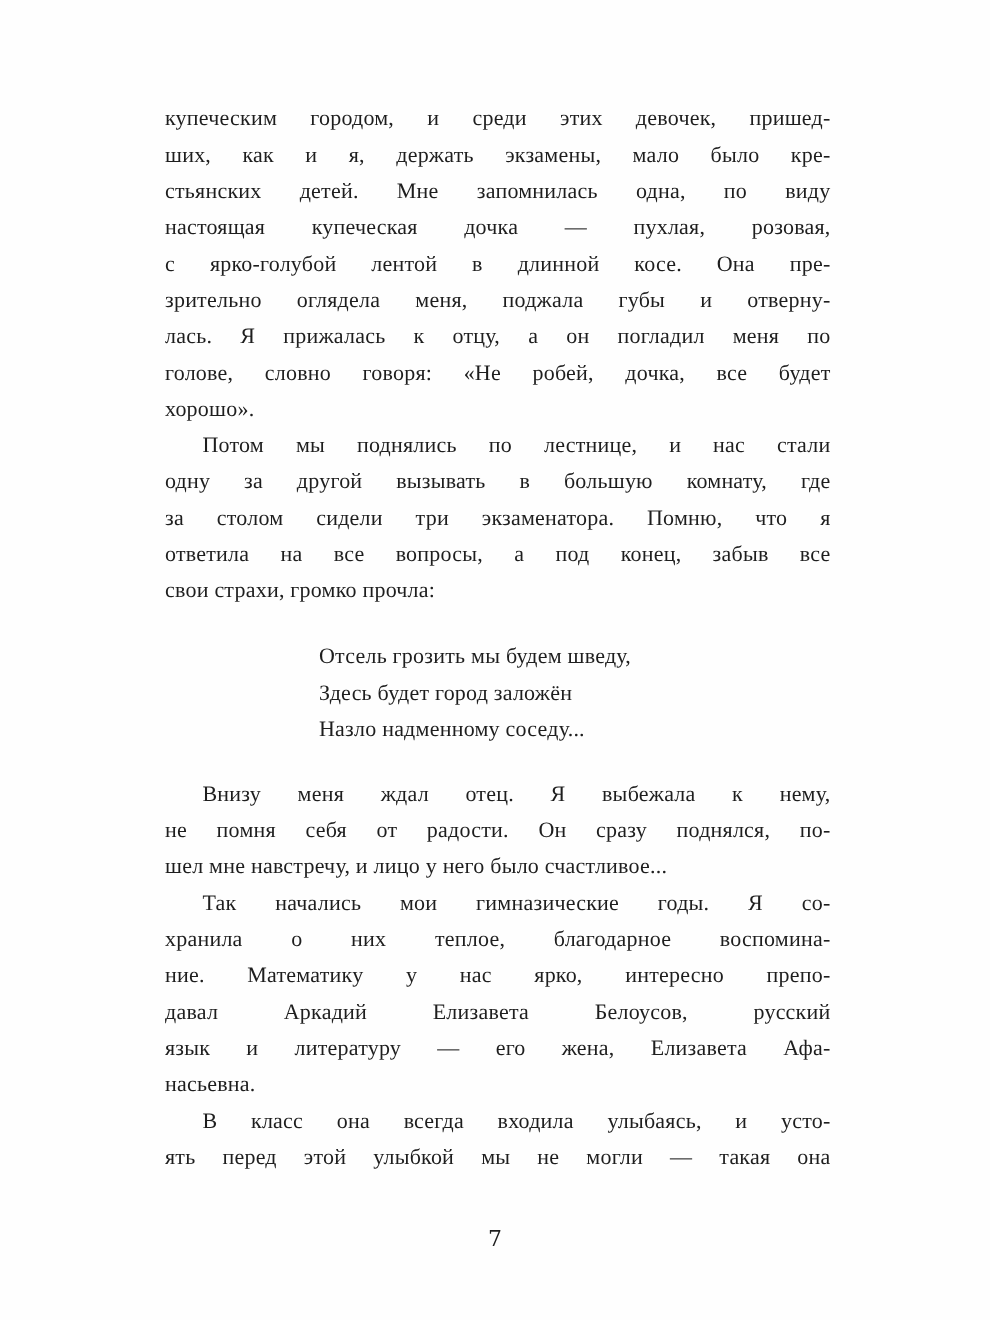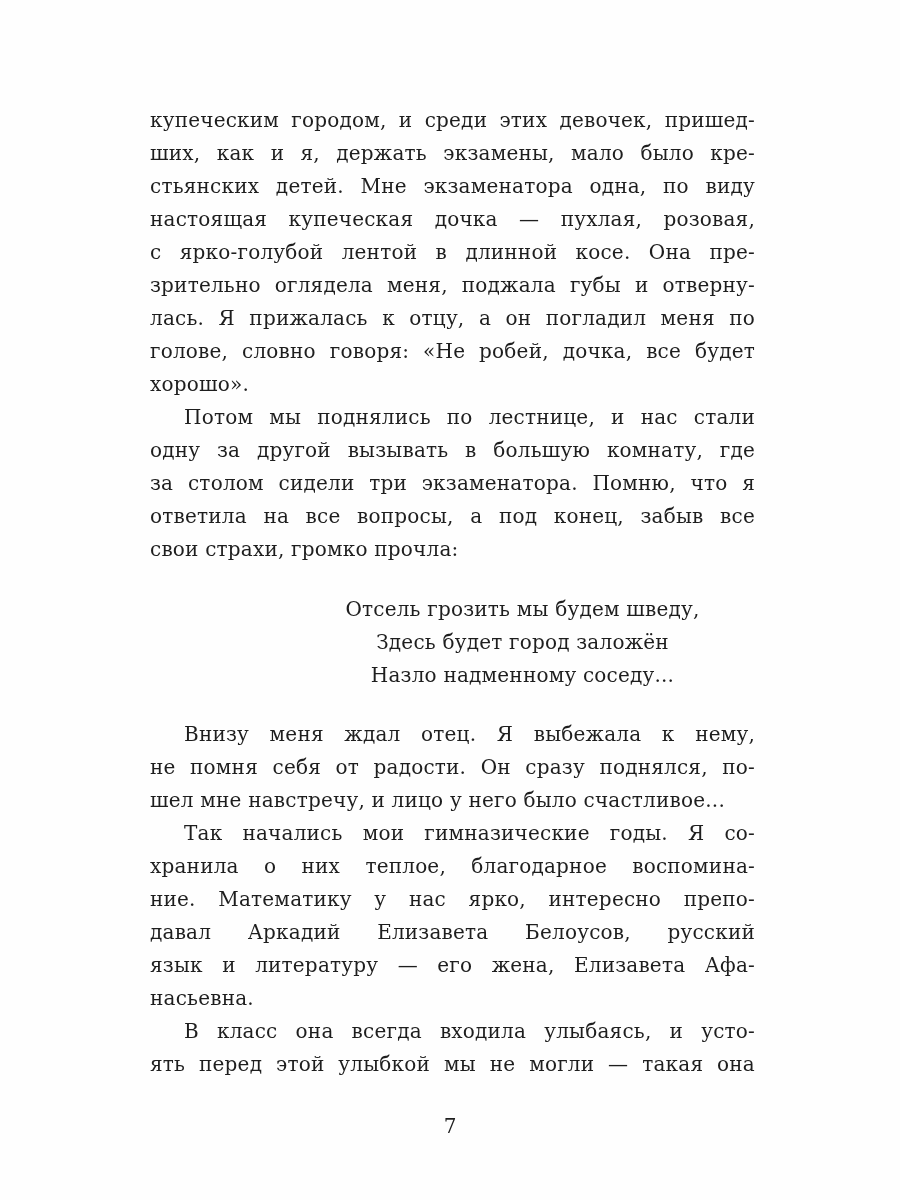--- a/index.html
+++ b/index.html
@@ -12,22 +12,23 @@
     width: 900px;
     height: 1200px;
     background: #fefefe;
     overflow: hidden;
     font-family: "DejaVu Serif", "Liberation Serif", serif;
     color: #1e1e1e;
   }
   .text-column {
     position: absolute;
     left: 150px;
-    top: 104px;
+    top: 92px;
     width: 605px;
+    font-family: Liberation Serif, serif;
   }
   .line {
     font-size: 20px;
     line-height: 33px;
     height: 33px;
     white-space: normal;
     letter-spacing: 0.2px;
   }
   .line.justify {
     text-align: justify;
@@ -36,41 +37,41 @@
   .line.indent {
     text-indent: 34px;
   }
   .paragraph {
     margin: 0;
   }
   .verse {
     margin: 27px 0 26px 140px;
   }
   .verse .line {
-    text-align: center;
+    text-align: left;
   }
   .page-number {
     position: absolute;
     top: 1110px;
     left: 0;
     width: 900px;
     text-align: center;
     font-size: 20px;
     line-height: 33px;
   }
 </style>
 </head>
 <body>
 
 <div class="page" style="background: rgb(254, 254, 254); color: rgb(30, 30, 30);">
   <div class="text-column">
       <div class="paragraph">
         <div class="line justify">купеческим городом, и среди этих девочек, пришед-</div>
         <div class="line justify">ших, как и я, держать экзамены, мало было кре-</div>
-        <div class="line justify">стьянских детей. Мне экзаменатора одна, по виду</div>
+        <div class="line justify">стьянских детей. Мне запомнилась одна, по виду</div>
         <div class="line justify">настоящая купеческая дочка — пухлая, розовая,</div>
         <div class="line justify">с ярко-голубой лентой в длинной косе. Она пре-</div>
         <div class="line justify">зрительно оглядела меня, поджала губы и отверну-</div>
         <div class="line justify">лась. Я прижалась к отцу, а он погладил меня по</div>
         <div class="line justify">голове, словно говоря: «Не робей, дочка, все будет</div>
         <div class="line">хорошо».</div>
       </div>
       <div class="paragraph">
         <div class="line justify indent">Потом мы поднялись по лестнице, и нас стали</div>
         <div class="line justify">одну за другой вызывать в большую комнату, где</div>

